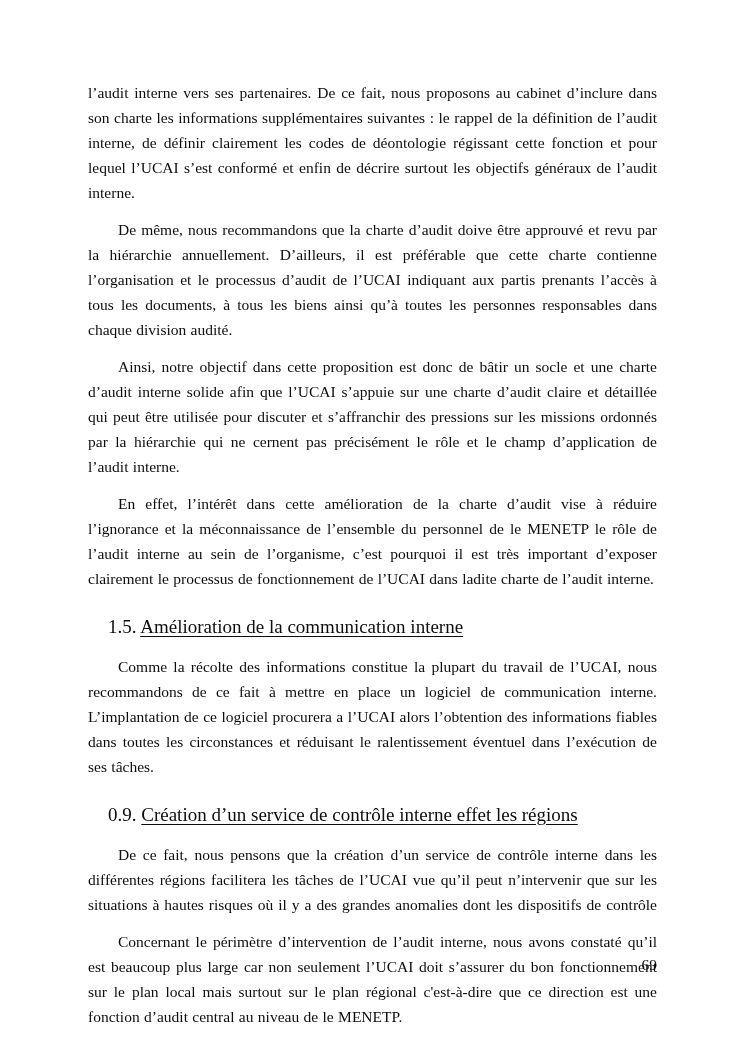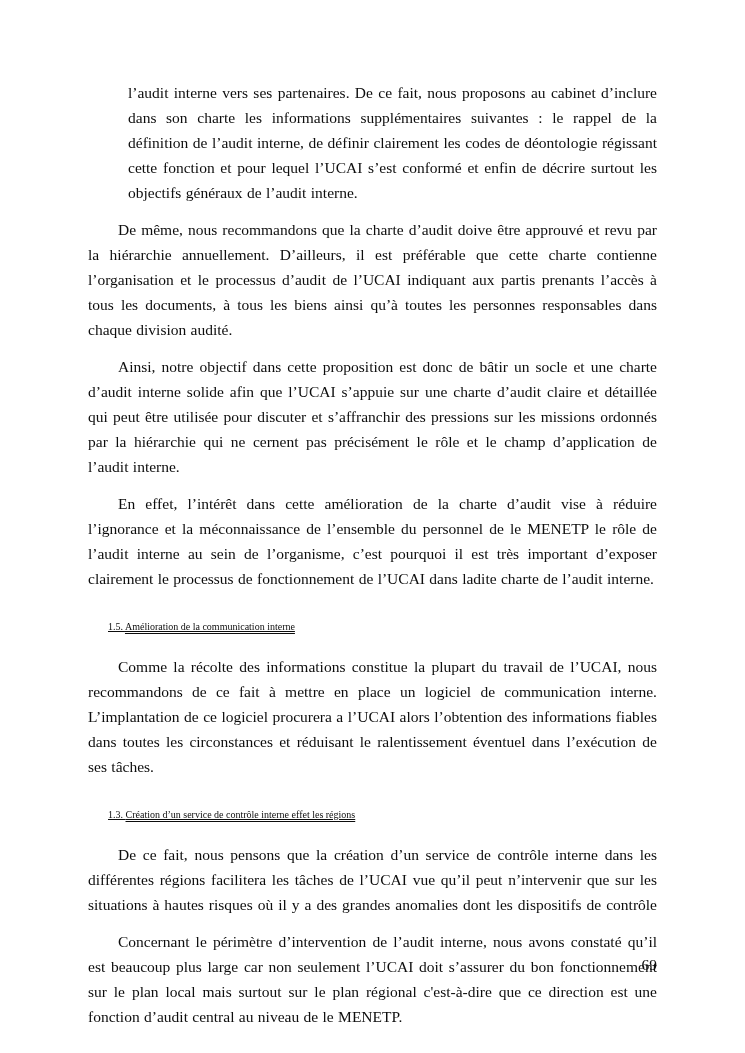--- a/index.html
+++ b/index.html
@@ -26,31 +26,29 @@
   .para {
     font-size: 15.5px;
     line-height: 25px;
     text-align: justify;
     margin: 0 0 12px 0;
     text-indent: 30px;
     word-spacing: 0.5px;
   }
   .para.no-indent {
     text-indent: 0;
-    margin-left: 40px;
   }
   .para.justify-last {
     text-align-last: justify;
   }
   .section-heading {
-    font-size: 10px;
+    font-size: 19px;
     line-height: 25px;
     margin: 23px 0 15px 0;
     padding-left: 20px;
-    text-decoration: underline;
   }
   .section-heading .section-title {
     text-decoration: underline;
     text-underline-offset: 3px;
   }
   .page-number {
     position: absolute;
     top: 955px;
     right: 88px;
     font-size: 15.5px;
@@ -72,21 +70,21 @@
     <p class="para">En effet, l’intérêt dans cette amélioration de la charte d’audit vise à réduire l’ignorance et la méconnaissance de l’ensemble du personnel de le MENETP le rôle de l’audit interne au sein de l’organisme, c’est pourquoi il est très important d’exposer clairement le processus de fonctionnement de l’UCAI dans ladite charte de l’audit interne.</p>
 
     <div class="section-heading">
       <span class="section-number">1.5.</span>
       <span class="section-title">Amélioration de la communication interne</span>
     </div>
 
     <p class="para">Comme la récolte des informations constitue la plupart du travail de l’UCAI, nous recommandons de ce fait  à mettre en place un logiciel de communication interne. L’implantation de ce logiciel procurera a l’UCAI  alors l’obtention des informations fiables dans toutes les circonstances et réduisant  le ralentissement éventuel dans l’exécution de ses tâches.</p>
 
     <div class="section-heading">
-      <span class="section-number">1.3.</span>
+      <span class="section-number">0.9.</span>
       <span class="section-title">Création d’un service de contrôle interne effet les régions</span>
     </div>
 
     <p class="para justify-last">De ce fait, nous pensons que la création d’un service de contrôle interne dans les différentes régions facilitera les tâches de l’UCAI vue qu’il peut n’intervenir que sur les situations à hautes risques où il y a des grandes anomalies dont les dispositifs de contrôle</p>
 
     <p class="para">Concernant le périmètre d’intervention de l’audit interne, nous avons constaté qu’il est beaucoup plus large car non seulement l’UCAI doit s’assurer du bon fonctionnement sur le plan local mais surtout sur le plan régional c'est-à-dire que ce direction est une fonction d’audit central au niveau de le MENETP.</p>
 
   </div>
 
   <div class="page-number">69</div>

